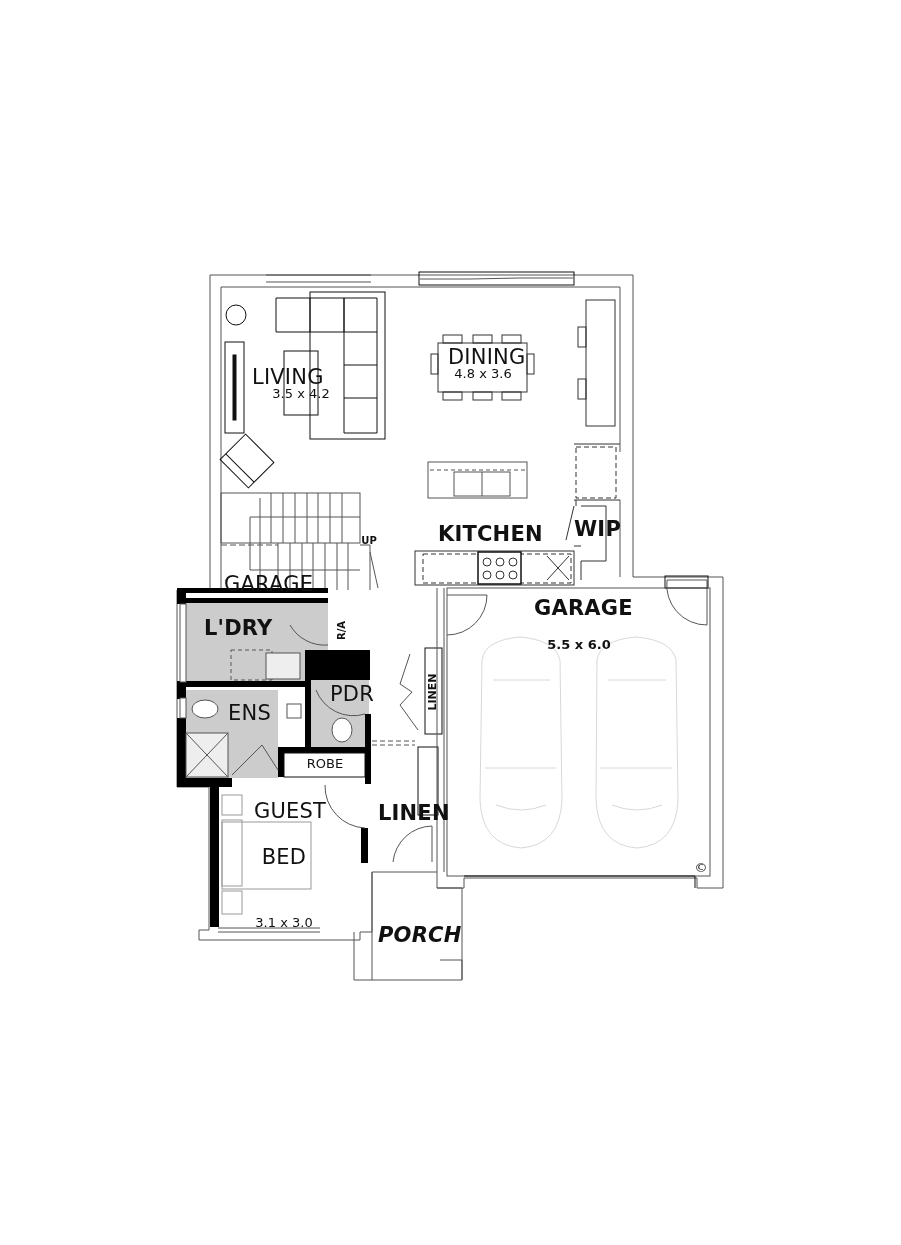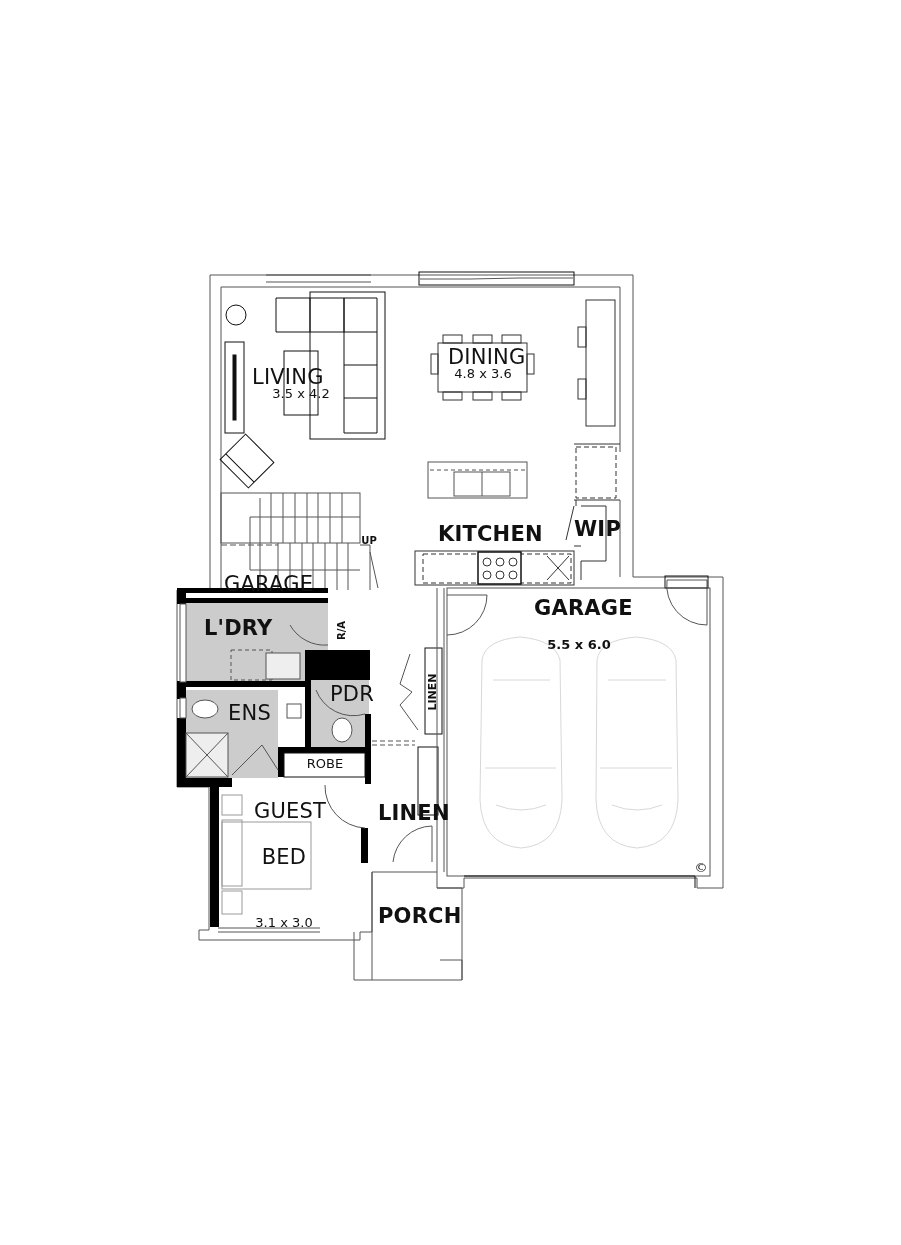--- a/index.html
+++ b/index.html
@@ -172,13 +172,13 @@
 <div class="lbl big" style="left:228px;top:702px;width:40px;">ENS</div>
 <div class="lbl small" style="left:295px;top:757px;width:60px;">ROBE</div>
 <div class="lbl tiny" style="left:410px;top:686px;width:46px;font-size:11px;transform:rotate(-90deg);">LINEN</div>
 <div class="lbl big bold" style="left:378px;top:802px;width:56px;">LINEN</div>
 <div class="lbl big" style="left:254px;top:800px;width:60px;">GUEST</div>
 <div class="lbl big" style="left:254px;top:846px;width:60px;">BED</div>
 <div class="lbl small" style="left:254px;top:916px;width:60px;text-align:center;">3.1 x 3.0</div>
 <div class="lbl big bold" style="left:534px;top:597px;width:90px;">GARAGE</div>
 <div class="lbl small bold" style="left:534px;top:619px;width:90px;margin-top:19px;">5.5 x 6.0</div>
 <div class="lbl small" style="left:694px;top:861px;width:14px;">©</div>
-<div class="lbl big bold" style="left:378px;top:905px;width:70px;">PORCH</div>
+<div class="lbl big bold" style="left:378px;top:924px;width:70px;font-style:italic;">PORCH</div>
 
 </body></html>

